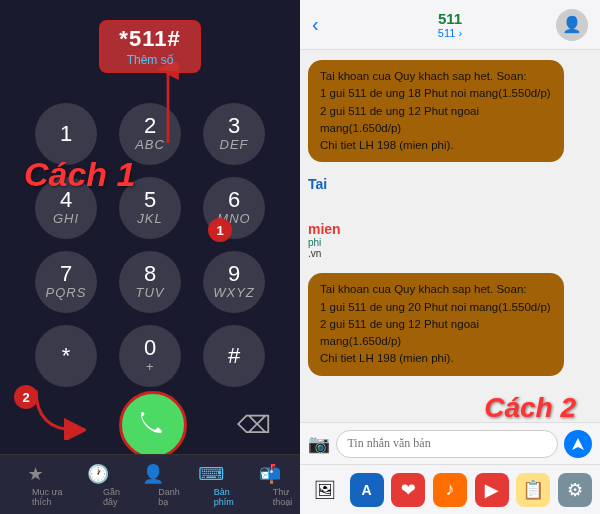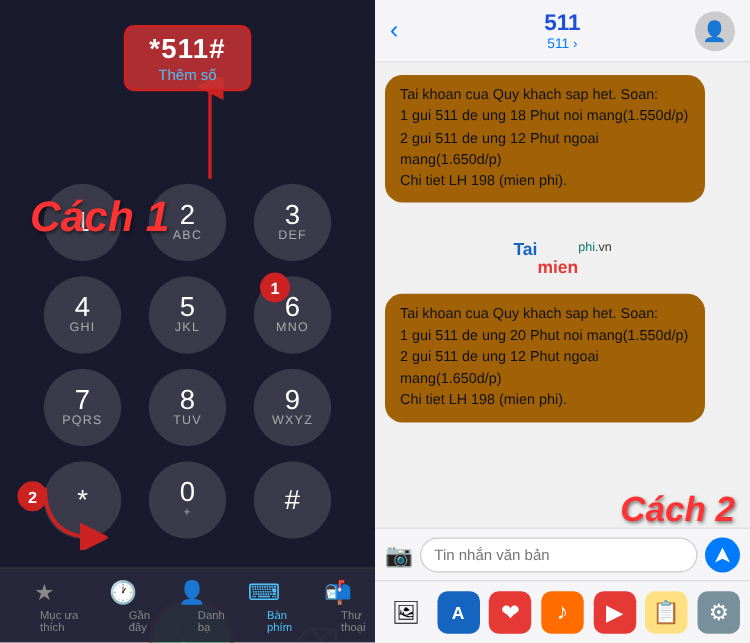--- a/index.html
+++ b/index.html
@@ -13,21 +13,20 @@
 
     
     .left-panel {
       width: 300px;
       height: 514px;
       background: #1a1a2e;
       position: relative;
       display: flex;
       flex-direction: column;
       align-items: center;
-      gap: 44px;
     }
 
     .dialer-display {
       margin-top: 20px;
       background: rgba(200,50,50,0.85);
       border: 2px solid #cc2222;
       border-radius: 8px;
       padding: 4px 18px;
       text-align: center;
       position: relative;
@@ -80,23 +79,24 @@
       margin: auto;
     }
     .dial-btn .num {
       color: white;
       font-size: 22px;
       font-weight: 300;
       line-height: 1;
     }
     .dial-btn .letters {
       color: #aaa;
-      font-size: 10px;
+      font-size: 13px;
       letter-spacing: 1px;
       line-height: 1.2;
+      font-style: italic;
     }
 
     .cach1-label {
       position: absolute;
       top: 155px;
       left: 24px;
       color: #ff3333;
       font-size: 34px;
       font-weight: 900;
       font-style: italic;
@@ -234,23 +234,23 @@
       color: #007aff;
       font-size: 20px;
       cursor: pointer;
     }
     .msg-contact {
       display: flex;
       flex-direction: column;
       align-items: center;
     }
     .msg-contact-name {
-      font-size: 18px;
+      font-size: 15px;
       font-weight: 600;
-      color: #1d4ed8;
+      color: #15803d;
     }
     .msg-contact-detail {
       font-size: 11px;
       color: #007aff;
       text-align: right;
     }
     .msg-avatar {
       position: absolute;
       right: 12px;
       width: 32px;
@@ -279,38 +279,39 @@
       padding: 8px 12px;
       max-width: 90%;
       align-self: flex-start;
       font-size: 11.5px;
       color: #111;
       line-height: 1.5;
     }
 
     .taimienphi-logo {
       display: flex;
-      align-items: center;
+      align-items: flex-start;
       justify-content: center;
       margin: 4px 0;
+      flex-direction: column;
     }
     .taimienphi-logo .logo-text {
       font-size: 13px;
       font-weight: 700;
       color: #1565c0;
     }
     .taimienphi-logo .logo-vn {
       font-size: 11px;
       color: #333;
     }
 
     .cach2-label {
       position: absolute;
       bottom: 90px;
-      right: 12px;
+      right: 24px;
       color: #ff3333;
       font-size: 28px;
       font-weight: 900;
       font-style: italic;
       z-index: 20;
       text-shadow: 1px 1px 3px rgba(0,0,0,0.5);
     }
 
     .msg-input-row {
       height: 42px;
@@ -328,20 +329,21 @@
     }
     .msg-input-box {
       flex: 1;
       height: 28px;
       border: 1px solid #ccc;
       border-radius: 14px;
       padding: 0 10px;
       font-size: 12px;
       background: white;
       color: #999;
+      font-family: Liberation Serif, serif;
     }
     .msg-send-btn {
       width: 28px;
       height: 28px;
       border-radius: 50%;
       background: #007aff;
       display: flex;
       align-items: center;
       justify-content: center;
       cursor: pointer;

